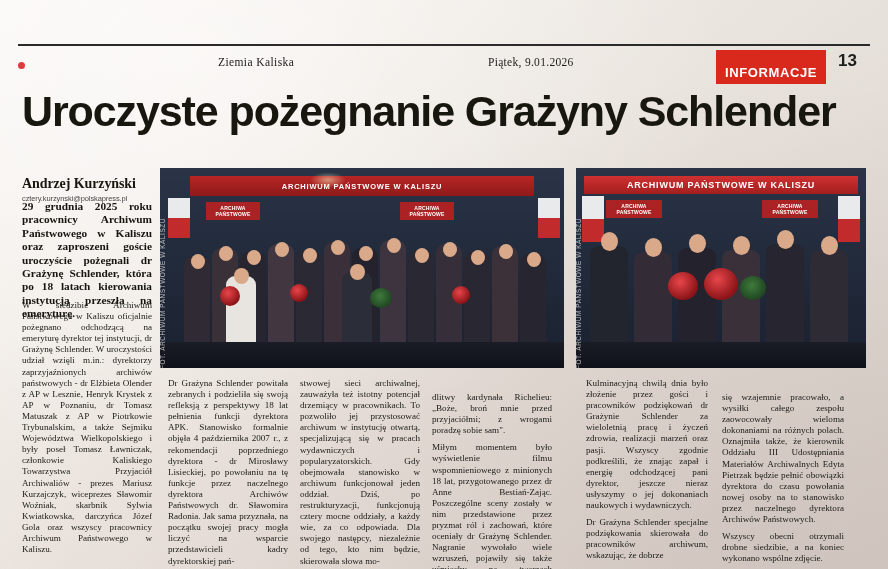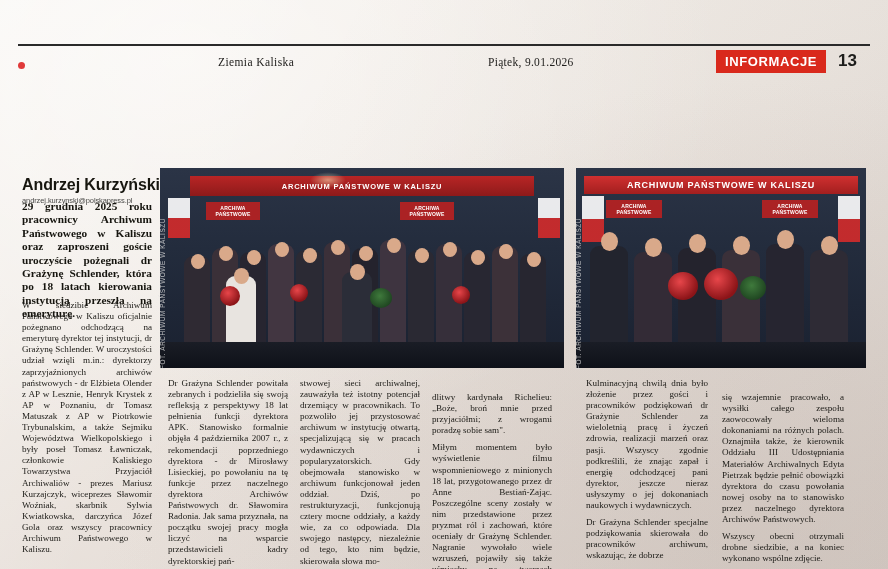--- a/index.html
+++ b/index.html
@@ -75,21 +75,21 @@
   }
   .section-tag {
     position: absolute;
     right: 44px; top: 6px;
     background: #d9291c;
     color: #fff;
     font-family: "Liberation Sans", sans-serif;
     font-weight: bold;
     font-size: 13px;
     letter-spacing: 0.6px;
-    padding: 4px 9px 4px 9px;
+    padding: 15px 9px 4px 9px;
   }
   .page-number {
     position: absolute;
     right: 13px; top: 7px;
     font-family: "Liberation Sans", sans-serif;
     font-weight: bold;
     font-size: 17px;
     color: #1d1d1b;
   }
   
@@ -104,23 +104,23 @@
     letter-spacing: -1.1px;
     color: #17160f;
   }
   
   .byline {
     position: absolute;
     left: 22px; top: 176px;
     width: 140px;
   }
   .byline .author {
-    font-family: Liberation Sans, sans-serif;
-    font-weight: bold;
-    font-size: 16px;
+    font-family: Liberation Serif, serif;
+    font-weight: bold;
+    font-size: 14px;
     color: #17160f;
     letter-spacing: -0.1px;
   }
   .byline .email {
     font-family: "Liberation Sans", sans-serif;
     font-size: 7.5px;
     color: #4a4a48;
     margin-top: 2px;
     letter-spacing: -0.1px;
   }
@@ -266,24 +266,25 @@
 
     <div class="topbar">
       <div class="topline"></div>
       <div class="bullet"></div>
       <div class="masthead-left">Ziemia Kaliska</div>
       <div class="masthead-date">Piątek, 9.01.2026</div>
       <div class="section-tag">INFORMACJE</div>
       <div class="page-number">13</div>
     </div>
 
+    <div class="headline">Uroczyste pożegnanie Grażyny Schlender</div>
 
     <div class="byline">
       <div class="author">Andrzej Kurzyński</div>
-      <div class="email">andrzej.kurzynski@polskapress.pl</div>
+      <div class="email">cztery.kurzynski@polskapress.pl</div>
     </div>
 
     <div class="lead">29 grudnia 2025 roku pracownicy Archiwum Państwowego w Kaliszu oraz zaproszeni goście uroczyście pożegnali dr Grażynę Schlender, która po 18 latach kierowania instytucją przeszła na emeryturę.</div>
 
     <div class="photo photo-main">
       <div class="room">
         <div class="wall-banner banner-main">ARCHIWUM PAŃSTWOWE W KALISZU</div>
         <div class="banner-sub" style="left:46px; top:34px; width:50px;">ARCHIWA PAŃSTWOWE</div>
         <div class="banner-sub" style="left:240px; top:34px; width:50px;">ARCHIWA PAŃSTWOWE</div>
 

